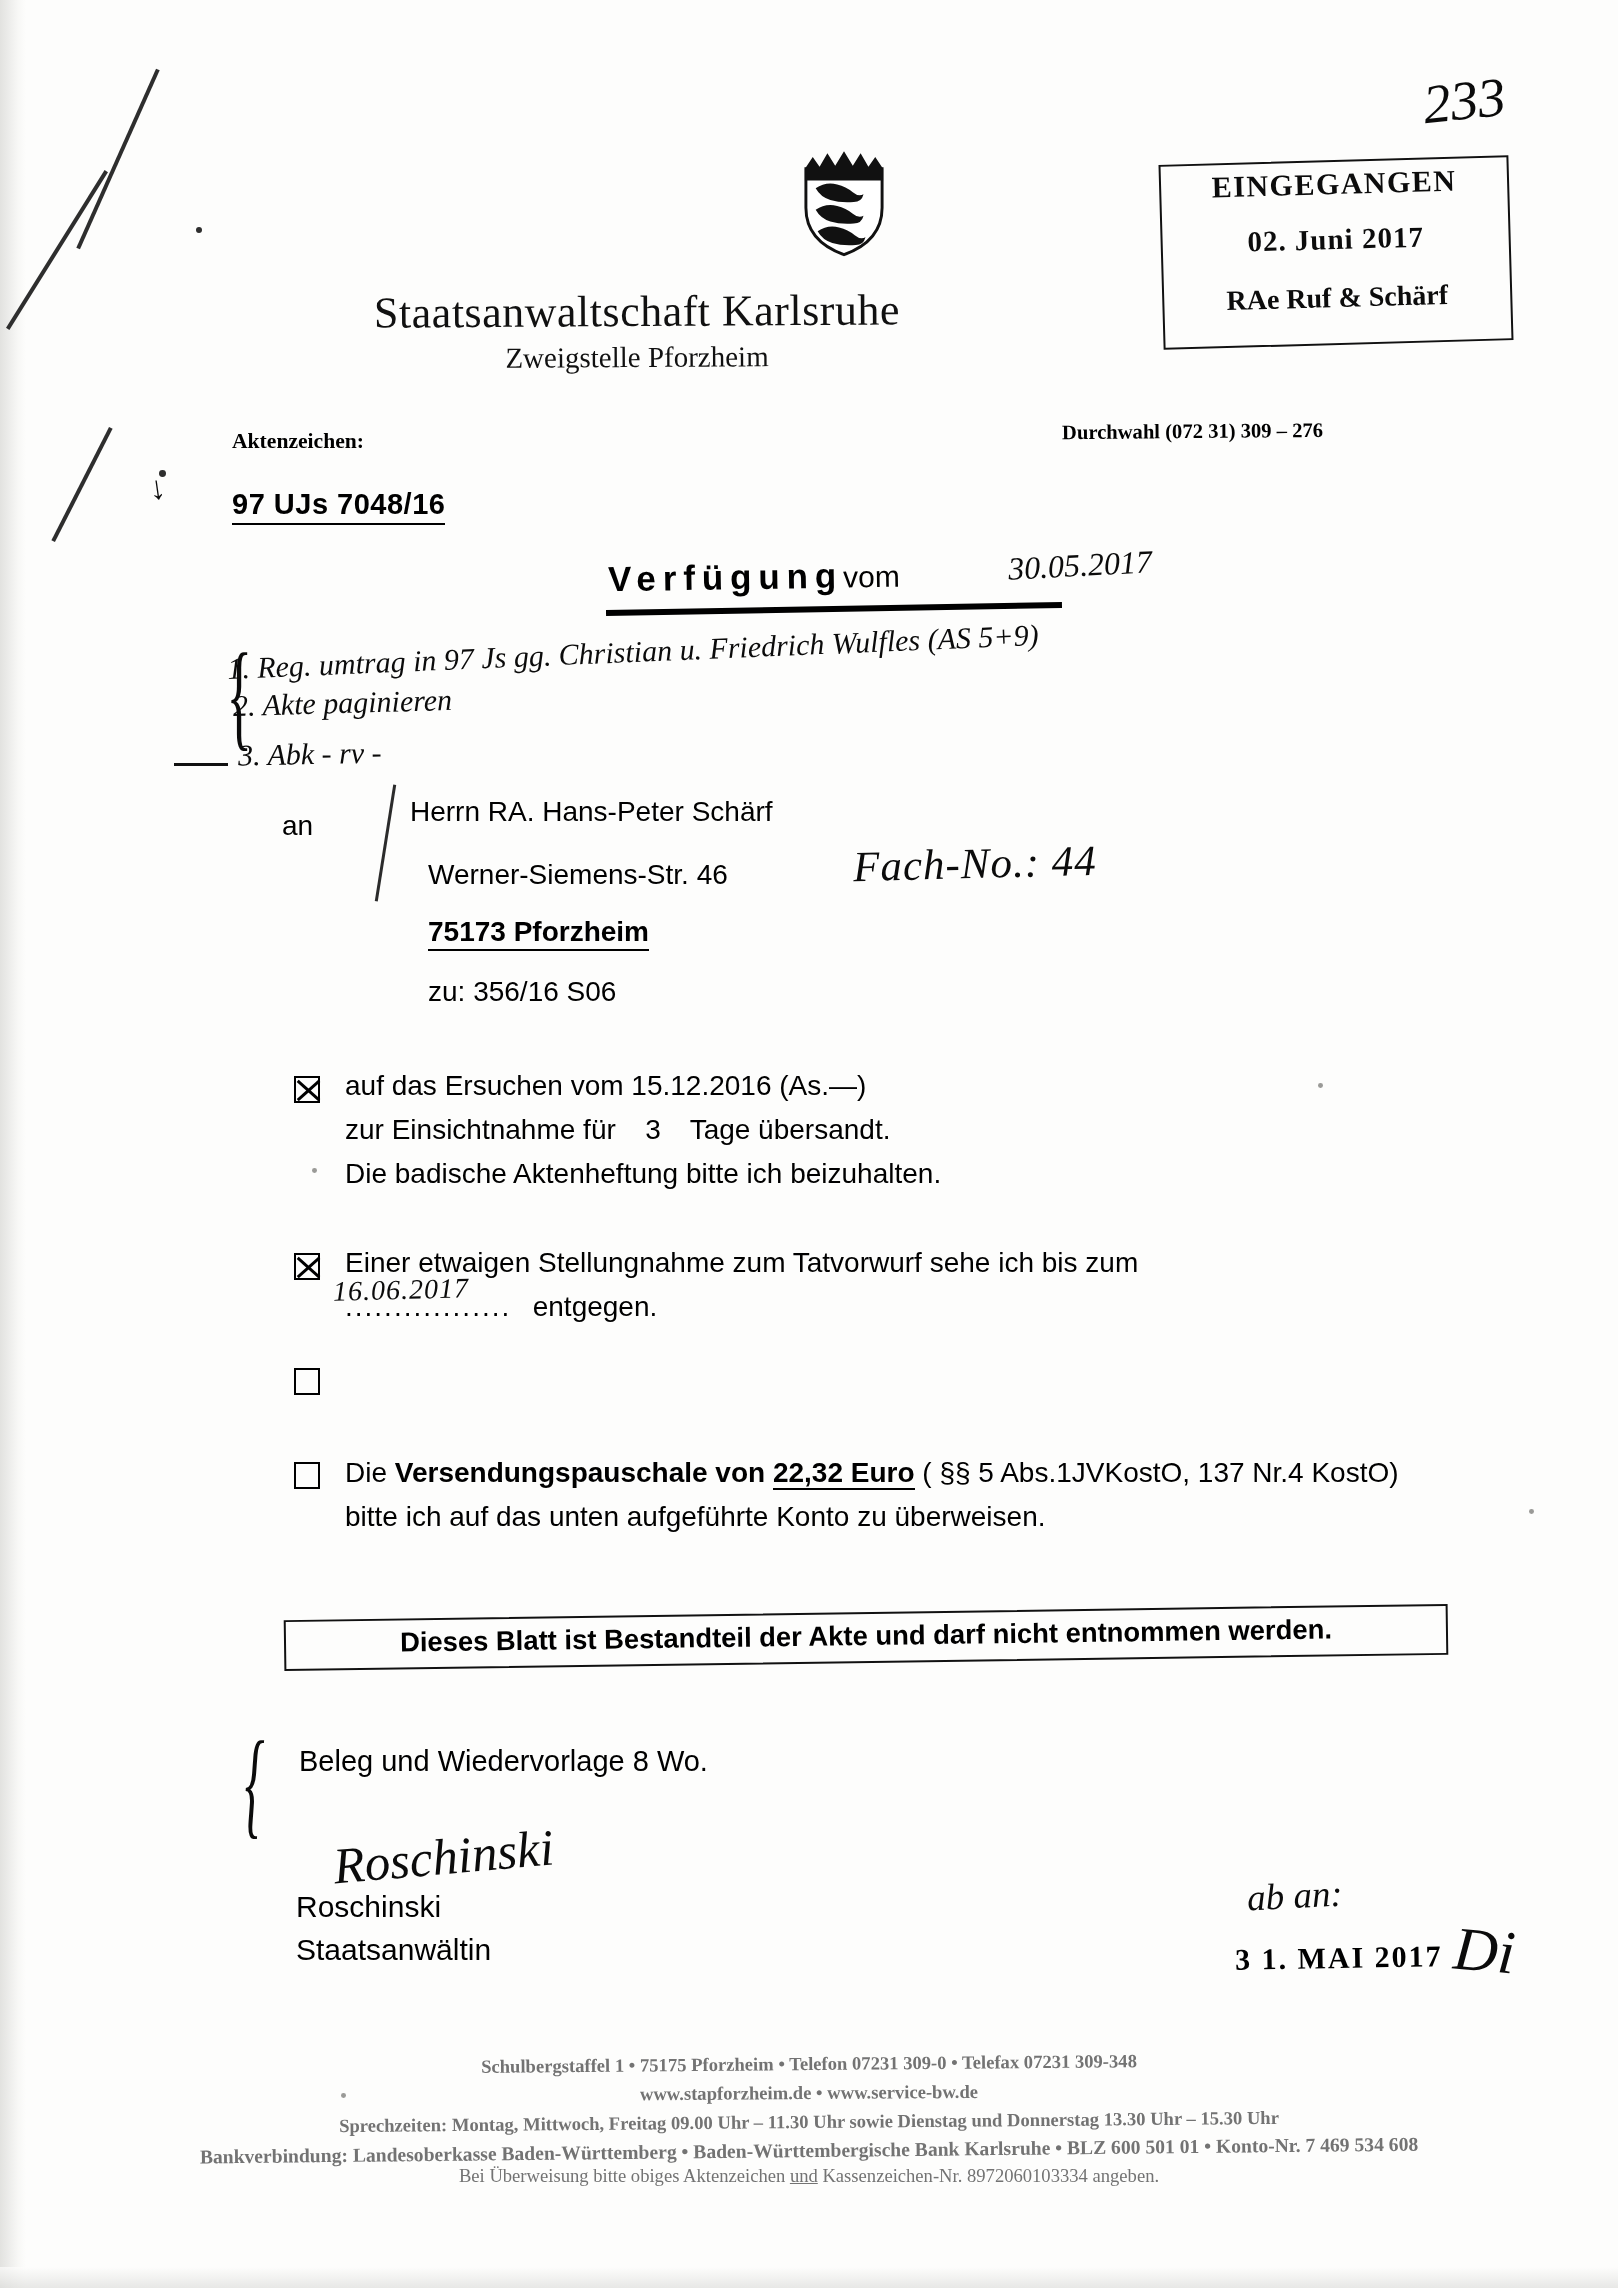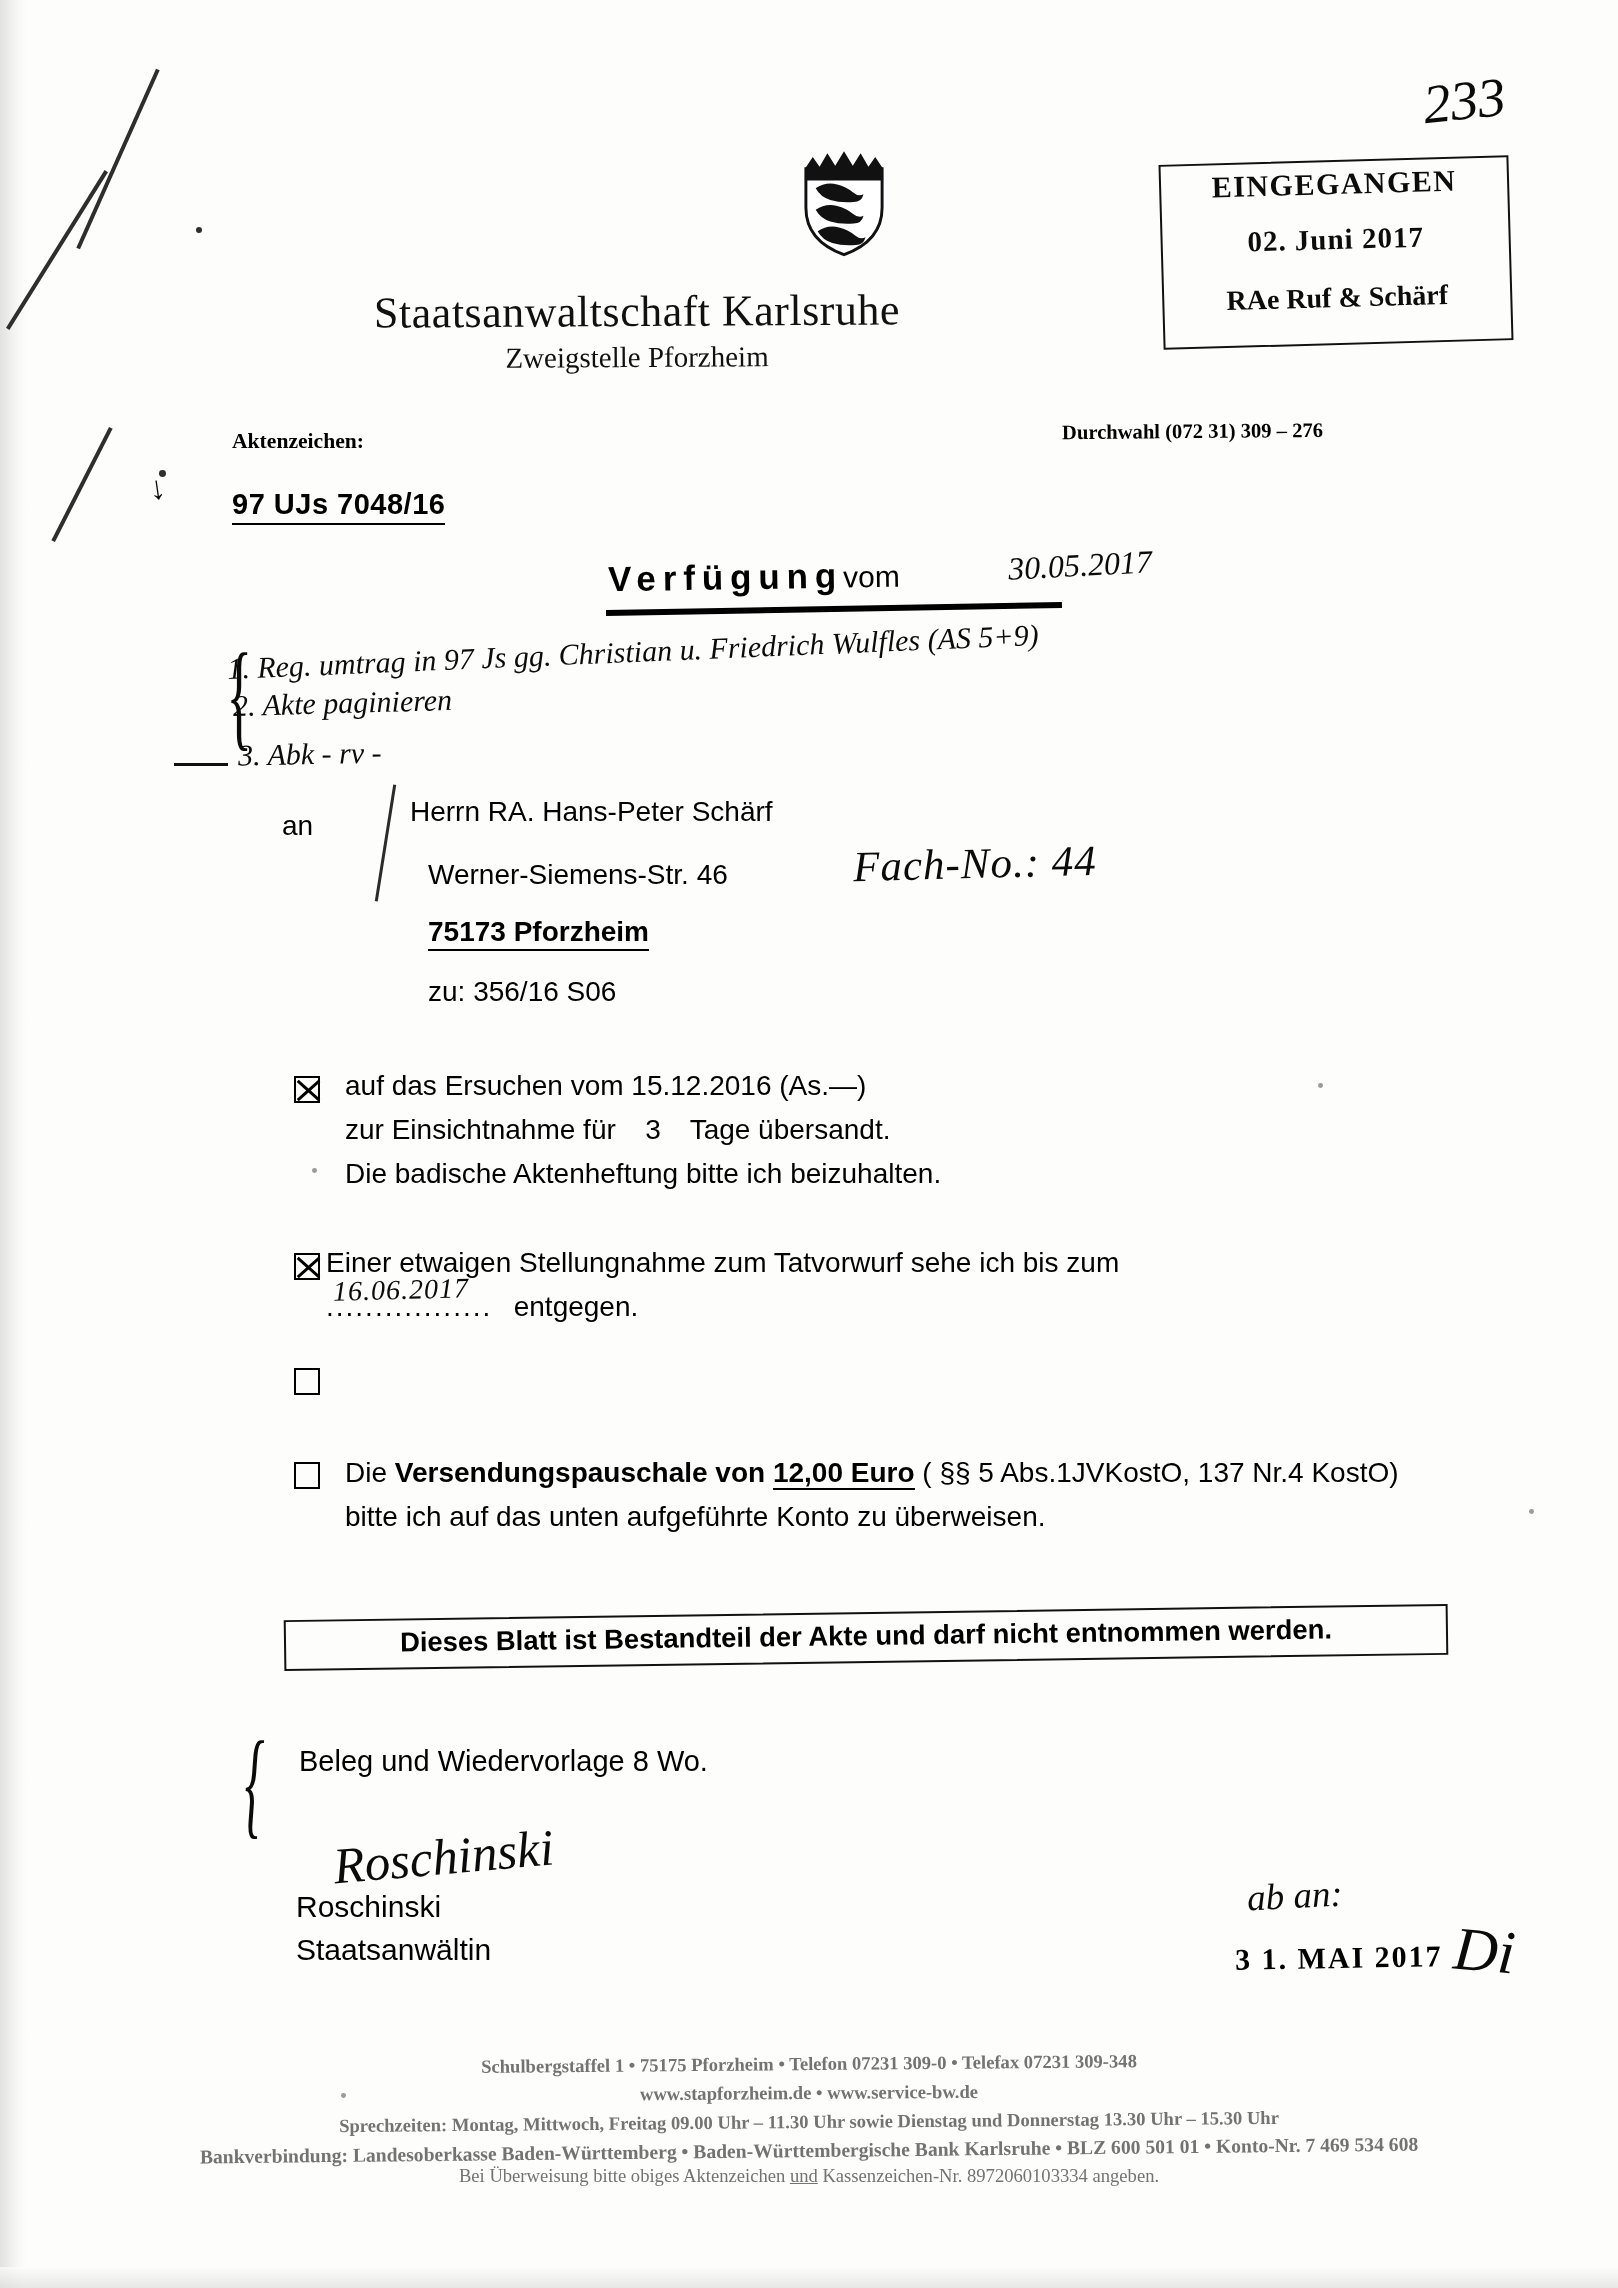--- a/index.html
+++ b/index.html
@@ -195,21 +195,21 @@
     content:""; position:absolute; left:-2px; top:10.8px;
     width: 29px; height: 2.9px; background:#000;
   }
   .checkbox.checked::before { transform: rotate(42deg); }
   .checkbox.checked::after  { transform: rotate(-42deg); }
   .cb-text { position:absolute; font-size:28px; line-height:44px; white-space:nowrap; }
 
   .item1-box { left:294px; top:1076px; }
   .item1-txt { left:345px; top:1064px; }
   .item2-box { left:294px; top:1253px; }
-  .item2-txt { left:326px; top:1241px; }
+  .item2-txt { left:345px; top:1241px; }
   .item3-box { left:294px; top:1368px; }
   .item4-box { left:294px; top:1462px; }
   .item4-txt { left:345px; top:1451px; }
   .bold { font-weight: 700; }
   .u-bold { font-weight:700; border-bottom:2.9px solid #000; padding-bottom:0; }
   .dots { letter-spacing: 2px; }
 
   
   .notice-box {
     position:absolute; left:284px; top:1612px;
@@ -354,21 +354,21 @@
       <span style="padding-left:13.7px;">entgegen.</span>
     </div>
   </div>
   <div class="hand hw-frist">16.06.2017</div>
 
   <div class="checkbox item3-box"></div>
 
   <div class="checkbox item4-box"></div>
   <div class="cb-text item4-txt">
     <div>
-      <span>Die </span><span class="bold">Versendungspauschale von </span><span class="u-bold">12,00 Euro</span><span> ( §§ 5 Abs.1JVKostO, 137 Nr.4 KostO)</span>
+      <span>Die </span><span class="bold">Versendungspauschale von </span><span class="u-bold">22,32 Euro</span><span> ( §§ 5 Abs.1JVKostO, 137 Nr.4 KostO)</span>
     </div>
     <div>bitte ich auf das unten aufgeführte Konto zu überweisen.</div>
   </div>
 
   <div class="notice-box">
     <div class="notice-text">Dieses Blatt ist Bestandteil der Akte und darf nicht entnommen werden.</div>
   </div>
 
   <div class="hand sig-brace">{</div>
   <div class="sig-note">Beleg und Wiedervorlage 8 Wo.</div>

